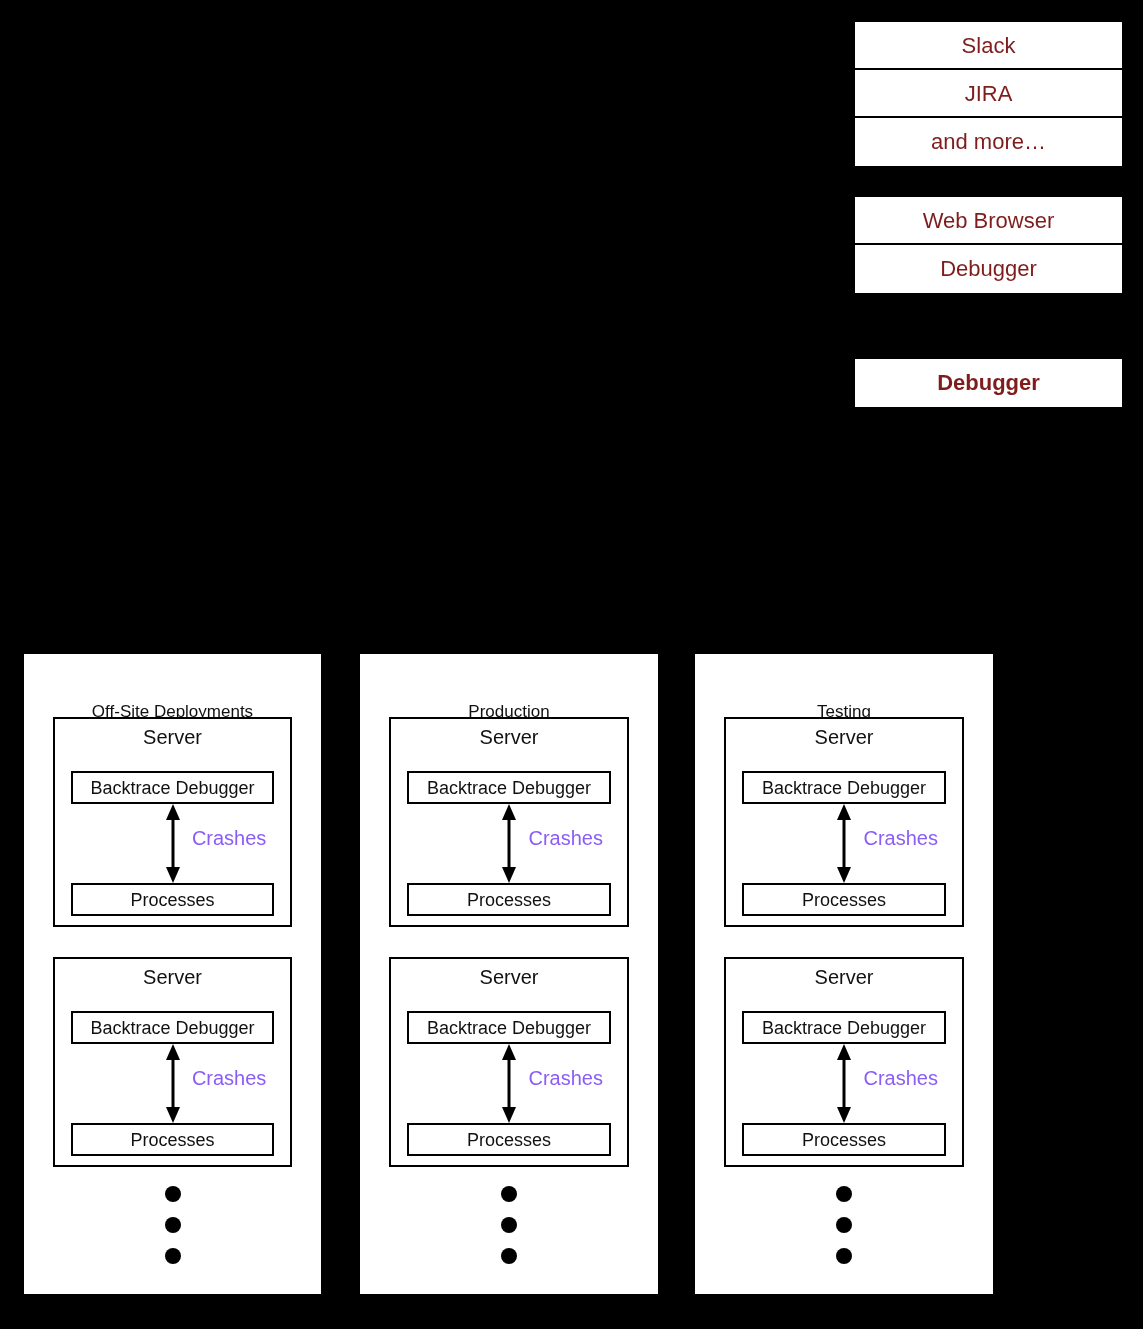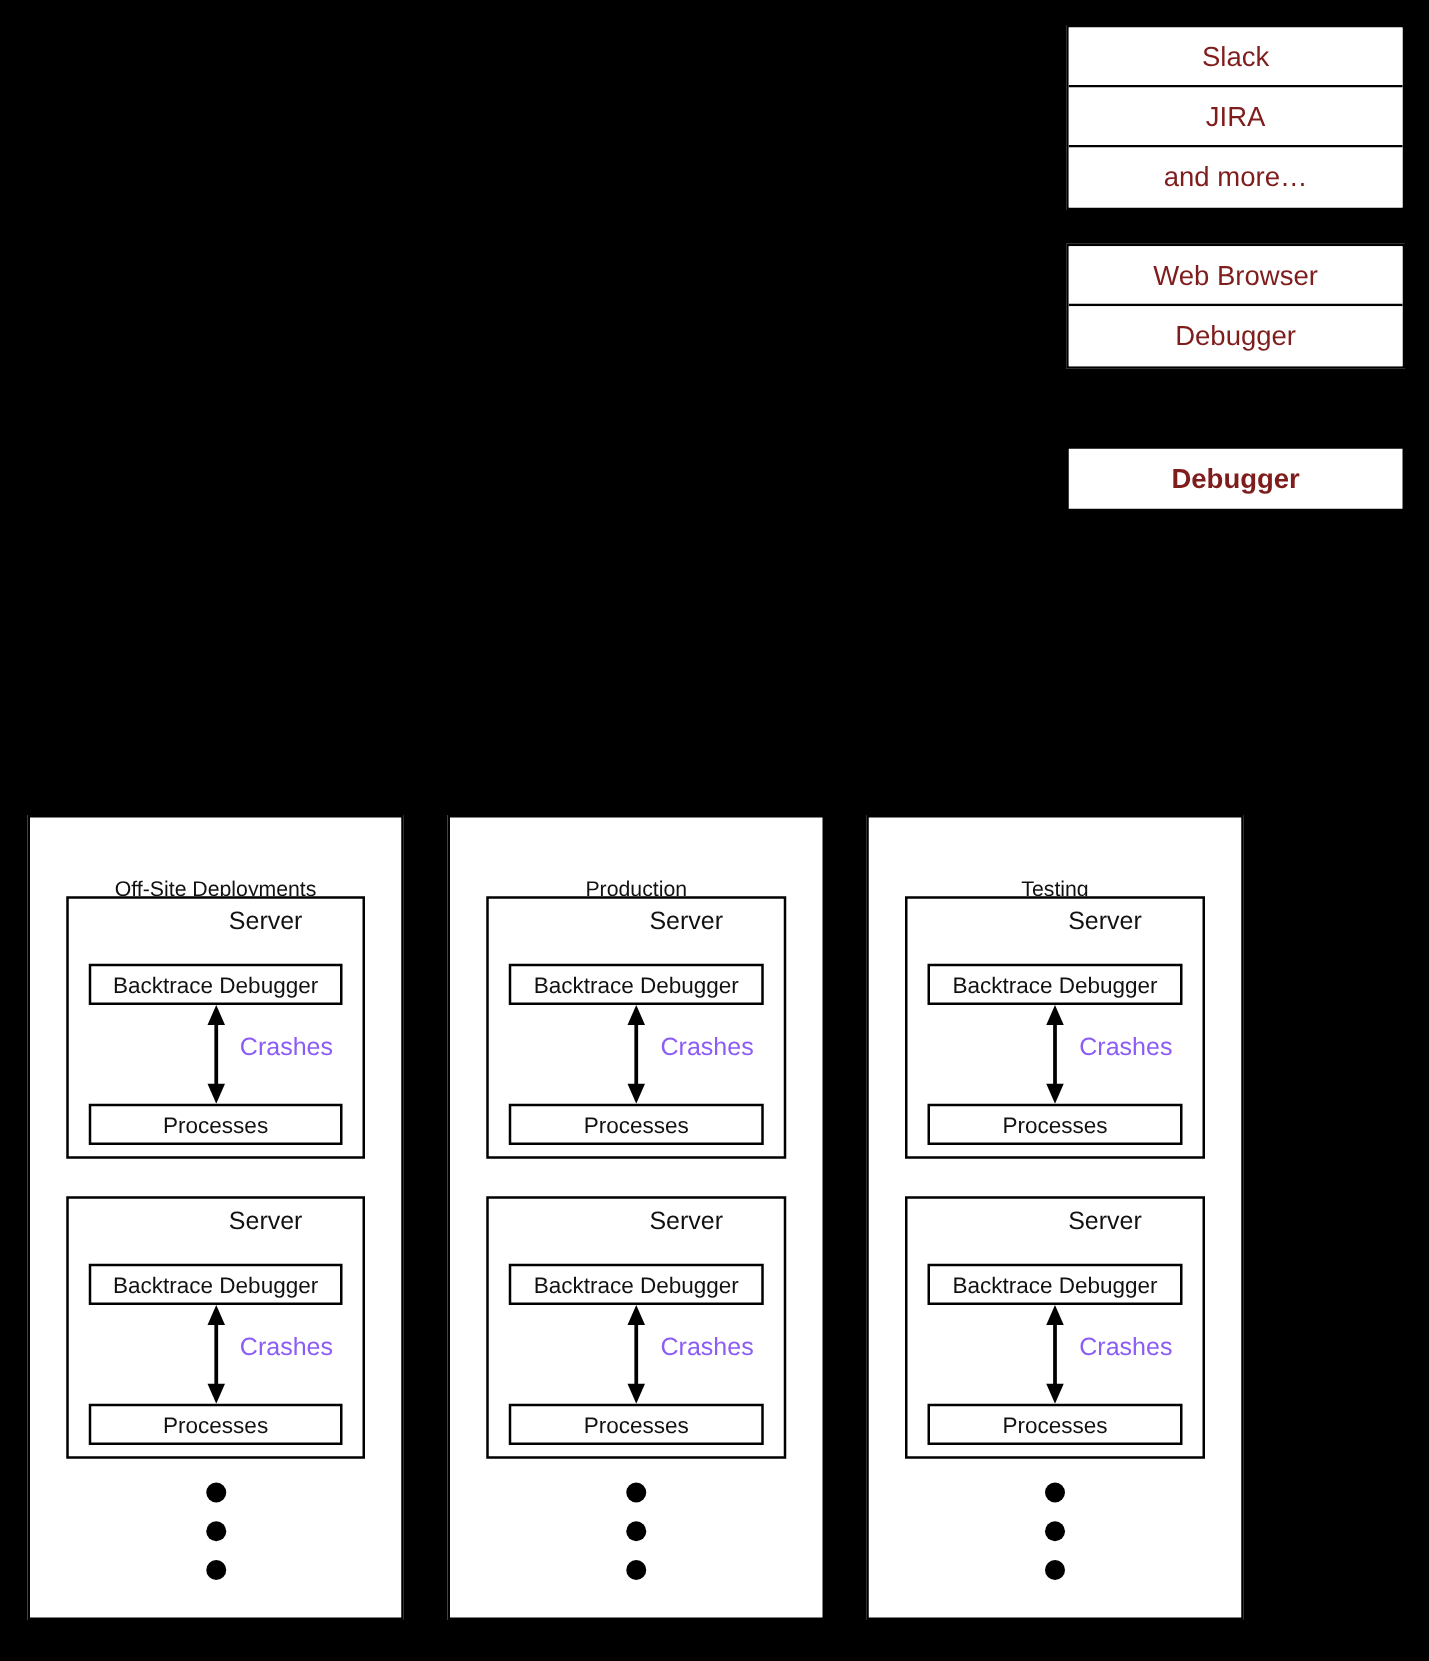--- a/index.html
+++ b/index.html
@@ -124,21 +124,20 @@
   .server-box.second { top: 303px; }
 
   .server-title {
     position: absolute;
     left: 0;
     top: 7px;
     width: 100%;
     text-align: center;
     font-size: 20px;
     color: #111;
-    margin-left: 40px;
   }
 
   .inner-box {
     position: absolute;
     left: 16px;
     right: 16px;
     height: 33px;
     line-height: 31px;
     text-align: center;
     border: 2px solid #000;

